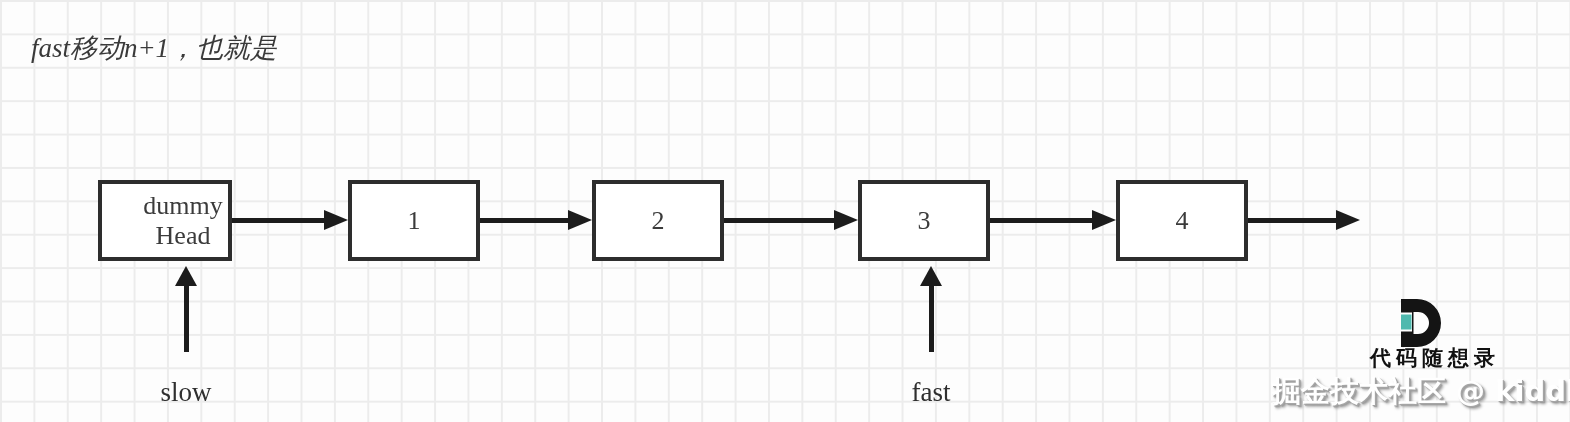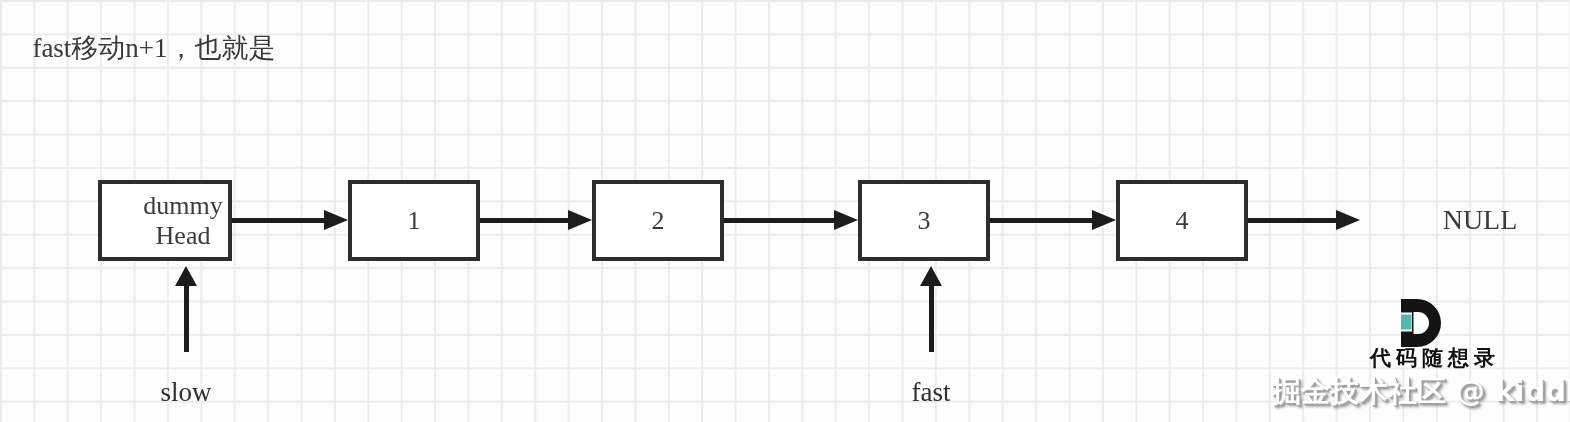--- a/index.html
+++ b/index.html
@@ -22,20 +22,21 @@
   
   .annotation {
     position: absolute;
     left: 28px;
     top: 30px;
     width: 252px;
     text-align: center;
     font-size: 27px;
     line-height: 37px;
     color: #3a3a3a;
+    font-style: italic;
   }
 
   
   .node {
     position: absolute;
     top: 180px;
     height: 81px;
     background: #ffffff;
     border: 4px solid #2d2d2d;
     display: flex;
@@ -167,21 +168,20 @@
   <div class="node node-2">
     <span>2</span>
   </div>
   <div class="node node-3">
     <span>3</span>
   </div>
   <div class="node node-4">
     <span>4</span>
   </div>
 
-  <div class="terminator">NULL</div>
 
   <div class="harrow ha-1">
     <div class="shaft"></div>
     <div class="head"></div>
   </div>
   <div class="harrow ha-2">
     <div class="shaft"></div>
     <div class="head"></div>
   </div>
   <div class="harrow ha-3">

